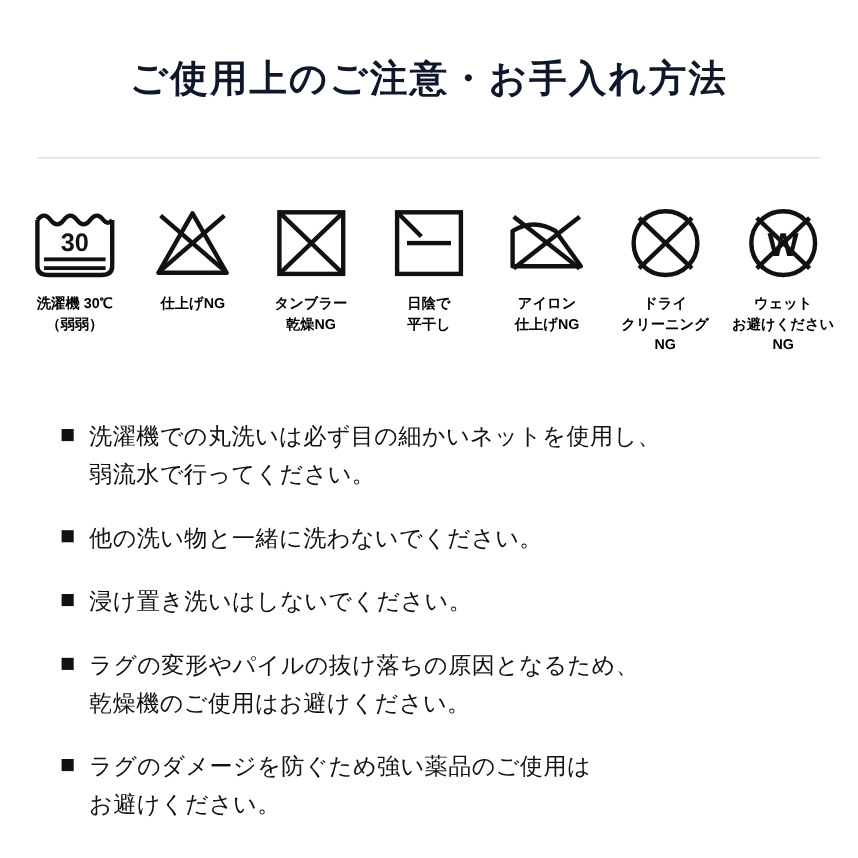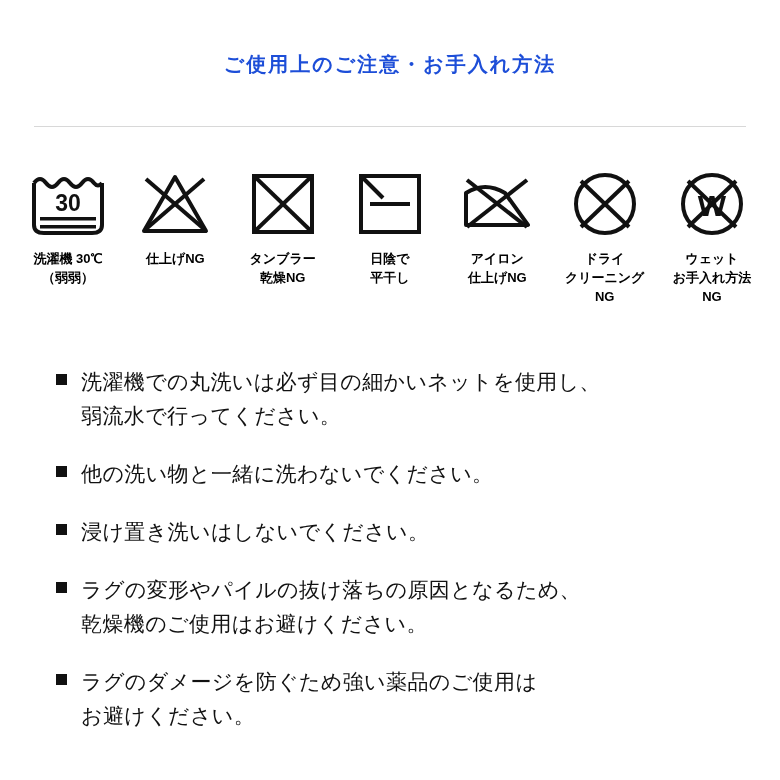--- a/index.html
+++ b/index.html
@@ -20,24 +20,24 @@
     height: 780px;
     box-sizing: border-box;
   }
 
   
   .header {
     padding: 52px 0 24px 0;
     text-align: center;
   }
   .header-title {
-    font-size: 20px;
+    font-size: 34px;
     font-weight: 700;
     letter-spacing: 2px;
-    color: #1d4ed8;
+    color: #0f172a;
     line-height: 1.2;
   }
   .header-rule {
     margin: 26px 34px 0 34px;
     border-top: 1px solid #d8d8d8;
   }
 
   
   .symbols {
     display: flex;
@@ -189,21 +189,21 @@
     <div class="symbol-cell">
       <div class="glyph">
         <svg width="84" height="72" viewBox="0 0 84 72">
           <circle cx="42" cy="37" r="29" fill="none" stroke="#111" stroke-width="4"></circle>
           <text x="42" y="49" text-anchor="middle" font-family="'Liberation Sans', sans-serif" font-size="30" font-weight="700" fill="#111">W</text>
           <line x1="18" y1="14" x2="66" y2="60" stroke="#111" stroke-width="4"></line>
           <line x1="66" y1="14" x2="18" y2="60" stroke="#111" stroke-width="4"></line>
         </svg>
       </div>
       <div class="symbol-label">ウェット
-お手入れ方法
+お避けください
 NG</div>
     </div>
 
   </div>
 
   <ul class="notes">
     <li class="note-item">
       <span class="bullet"></span>
       <span class="note-text">洗濯機での丸洗いは必ず目の細かいネットを使用し、
 弱流水で行ってください。</span>

